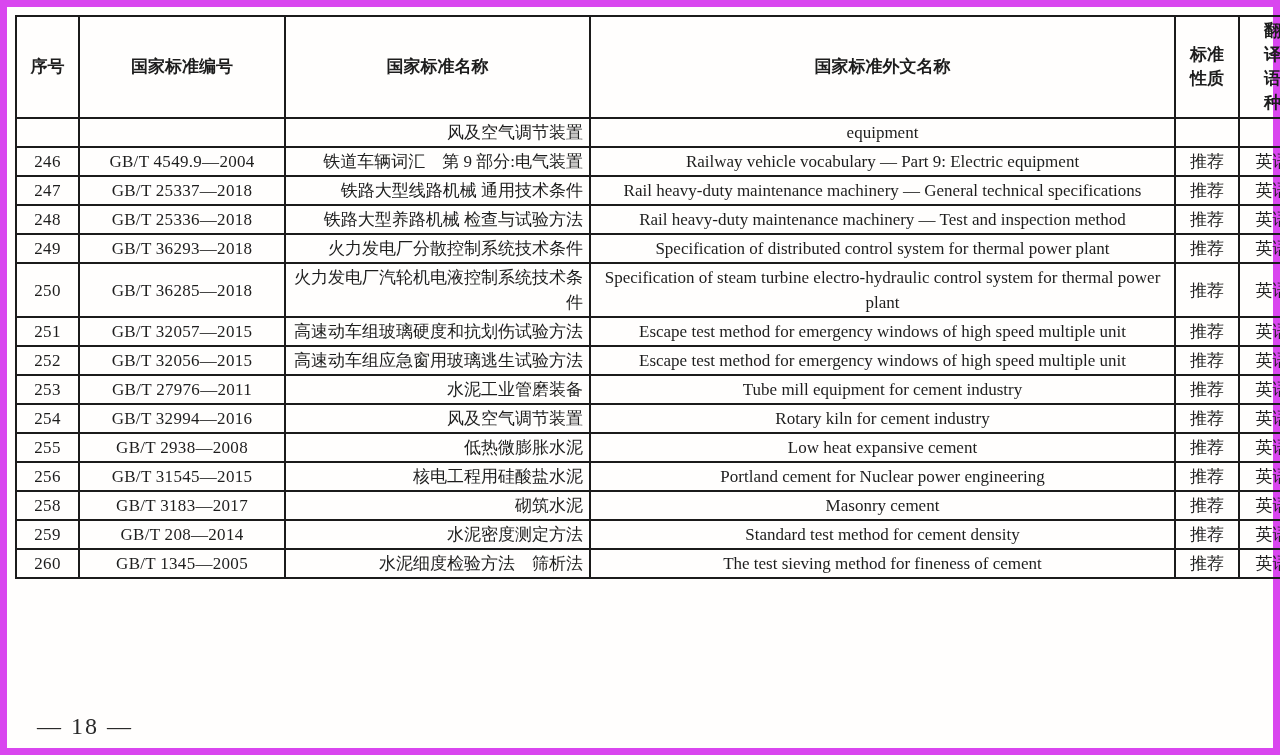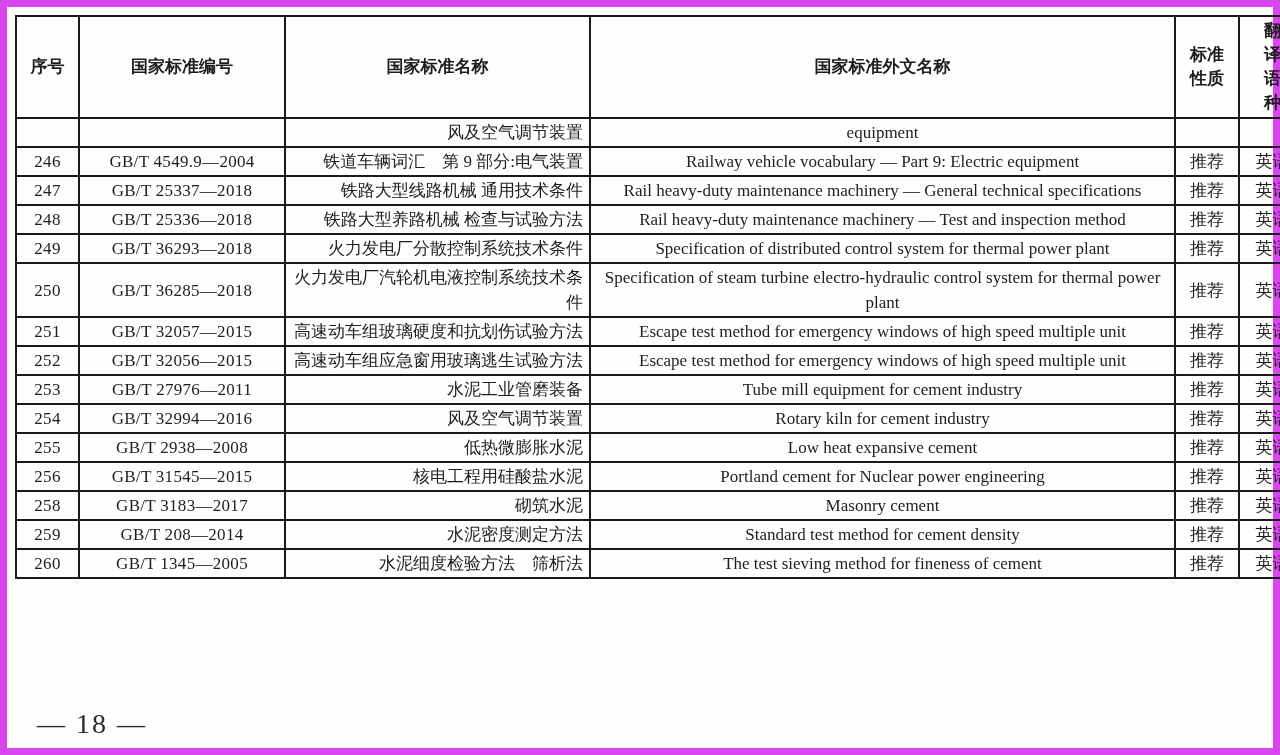--- a/index.html
+++ b/index.html
@@ -55,21 +55,21 @@
   th.col2 { width: 305px; }
   th.col3 { width: 585px; }
   th.col4 { width: 64px; padding: 2px 12px; }
   th.col5 { width: 67px; padding: 2px 20px; }
   td.col2 { text-align: right; }
   td.col0, td.col1 { letter-spacing: 0.3px; }
   .footer-page-number {
     position: absolute;
     left: 30px;
     bottom: 8px;
-    font-size: 28px;
+    font-size: 24px;
     letter-spacing: 2px;
     color: #2a2a2a;
     font-family: "Liberation Serif", "DejaVu Serif", serif;
   }
 </style>
 </head>
 <body>
 
 <div class="page">
   <table class="standards">

